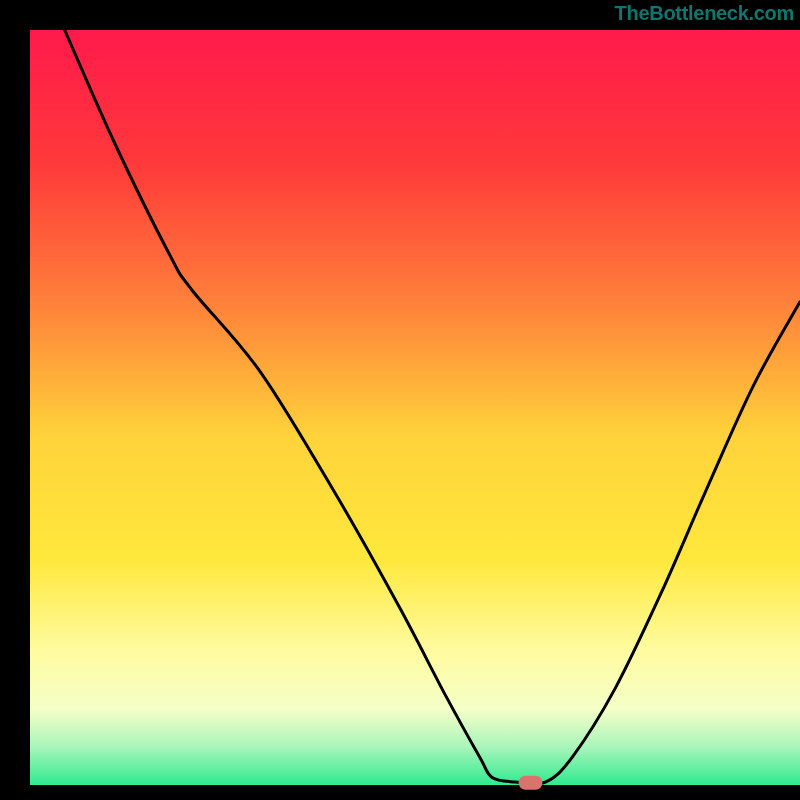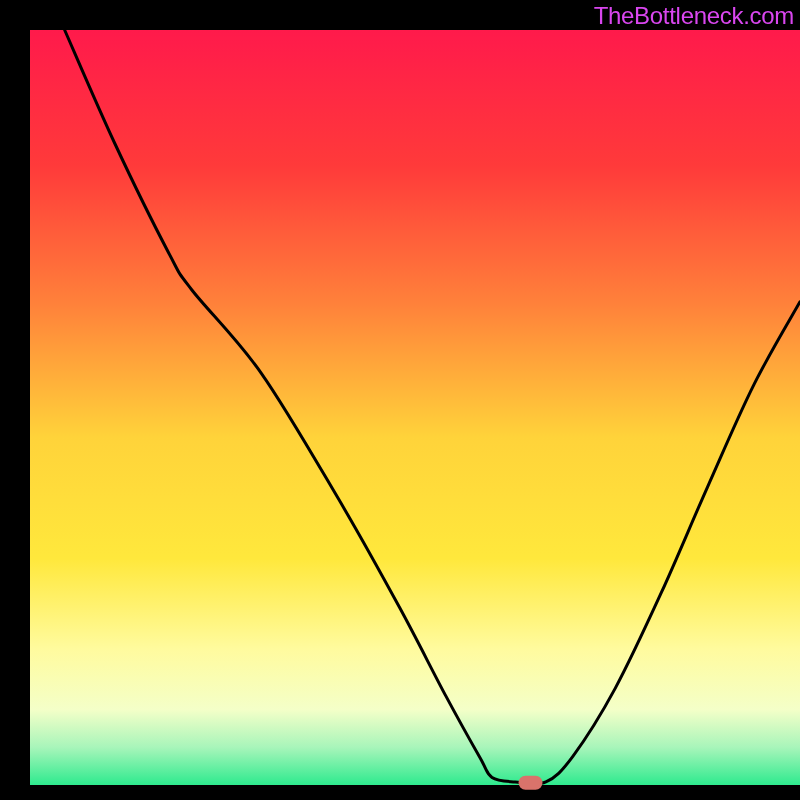--- a/index.html
+++ b/index.html
@@ -16,23 +16,23 @@
     height: 800px;
   }
   svg {
     display: block;
   }
   .attribution {
     position: absolute;
     top: 2px;
     right: 6px;
     font-family: Arial, Helvetica, sans-serif;
-    font-size: 24px;
-    font-weight: 400;
-    color: #d946ef;
+    font-size: 20px;
+    font-weight: 700;
+    color: #0f766e;
     letter-spacing: -0.3px;
     white-space: nowrap;
   }
 </style>
 </head>
 <body>
 
 <div class="chart-container">
   <svg id="chart-svg" width="800" height="800">
       <defs>

